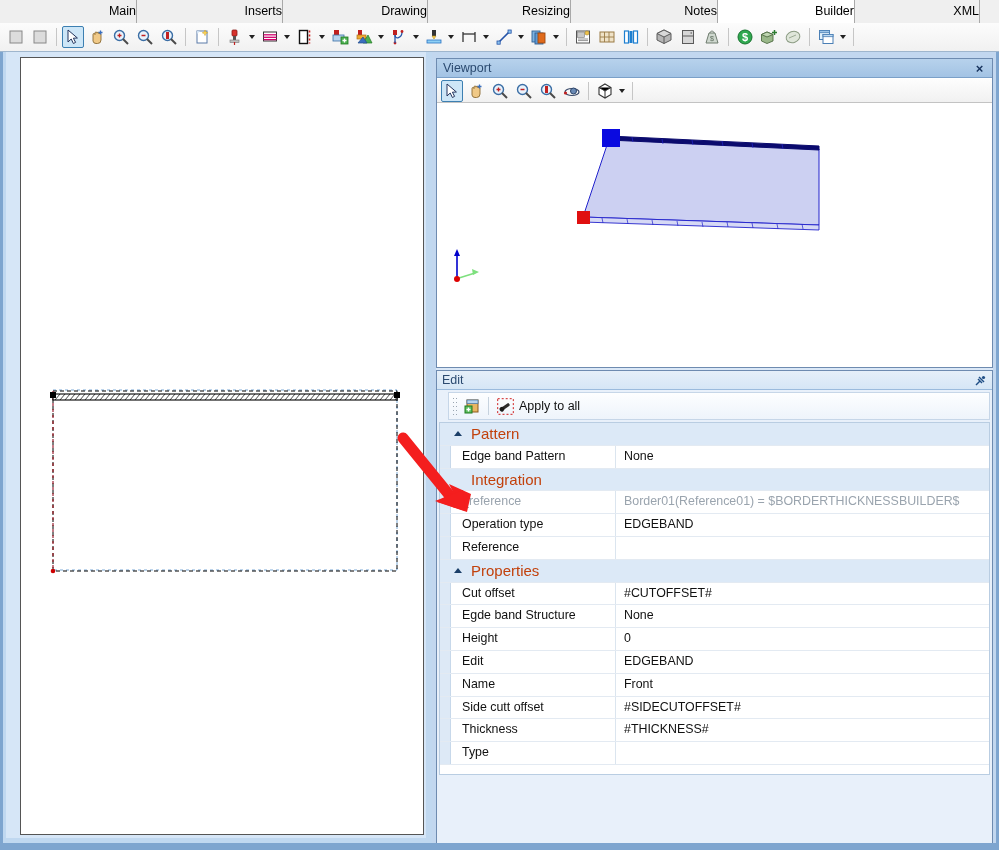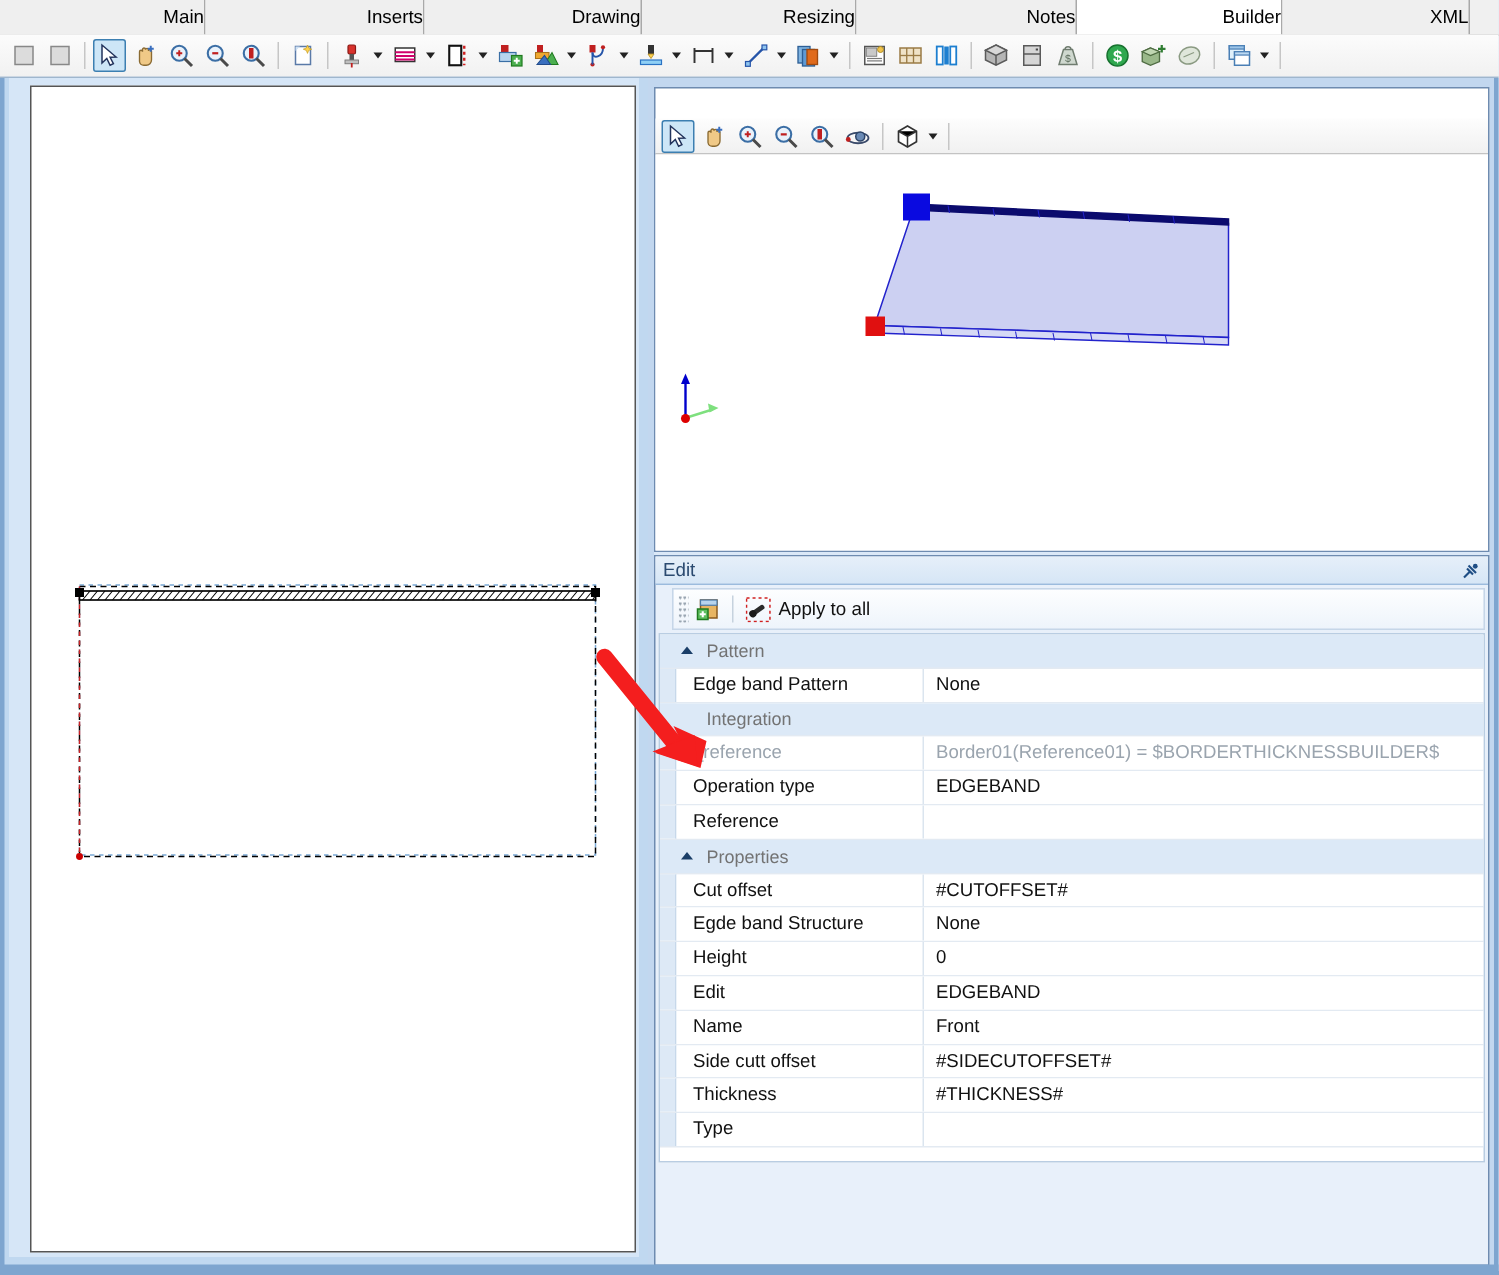--- a/index.html
+++ b/index.html
@@ -204,21 +204,21 @@
     width:14px;height:100%;display:flex;align-items:center;justify-content:center;
     color:#1f4b80;font-size:9px;
     flex:0 0 14px;
   }
   .pg-cat .exp:after{
     content:"";display:block;
     border-left:4px solid transparent;border-right:4px solid transparent;
     border-bottom:5px solid #1a3e68;
   }
   .pg-cat .catlabel{
-    padding-left:6px;font-size:12px;color:#737373;
+    padding-left:6px;font-size:15px;color:#c2410c;
   }
   .pg-cat.nochev .exp:after{display:none;}
   .pg-name{
     flex:0 0 165px;
     padding-left:11px;
     box-sizing:border-box;
     font-size:12.4px;color:#111;
     white-space:nowrap;overflow:hidden;
     border-right:1px solid #dbe5ef;
     height:100%;
@@ -583,20 +583,24 @@
 
           <circle cx="32" cy="513" r="2.3" fill="#cc0000"></circle>
         </svg>
       </div>
     </div>
   </div>
 
   <div id="rightpane">
 
     <div id="viewport-panel">
+      <div id="viewport-title">
+        <span class="cap">Viewport</span>
+        <span id="viewport-close">×</span>
+      </div>
       <div id="viewport-toolbar">
           <div class="tbtn sel">
             <svg width="18" height="18" viewBox="0 0 18 18">
               <polygon points="4,2 4,14 7.2,11 9.4,15.5 11.6,14.4 9.4,10.2 13.4,10" fill="#ffffff" stroke="#22335c" stroke-width="1"></polygon>
             </svg>
           </div>
           <div class="tbtn">
             <svg width="18" height="18" viewBox="0 0 18 18">
               <path d="M5,13 L5,6.5 a1,1 0 0 1 2,0 L7,5 a1,1 0 0 1 2,0 L9,5.2 a1,1 0 0 1 2,0 L11,6 a1,1 0 0 1 2,0 L13,12 a3.5,3.5 0 0 1 -3.5,3.5 L8,15.5 a3,3 0 0 1 -3,-2.5 z" fill="#f0c987" stroke="#8a6a32" stroke-width="0.9"></path>
               <path d="M12.5,2.5 l0,4 M10.5,4.5 l4,0" stroke="#3a6fbf" stroke-width="1.3"></path>

